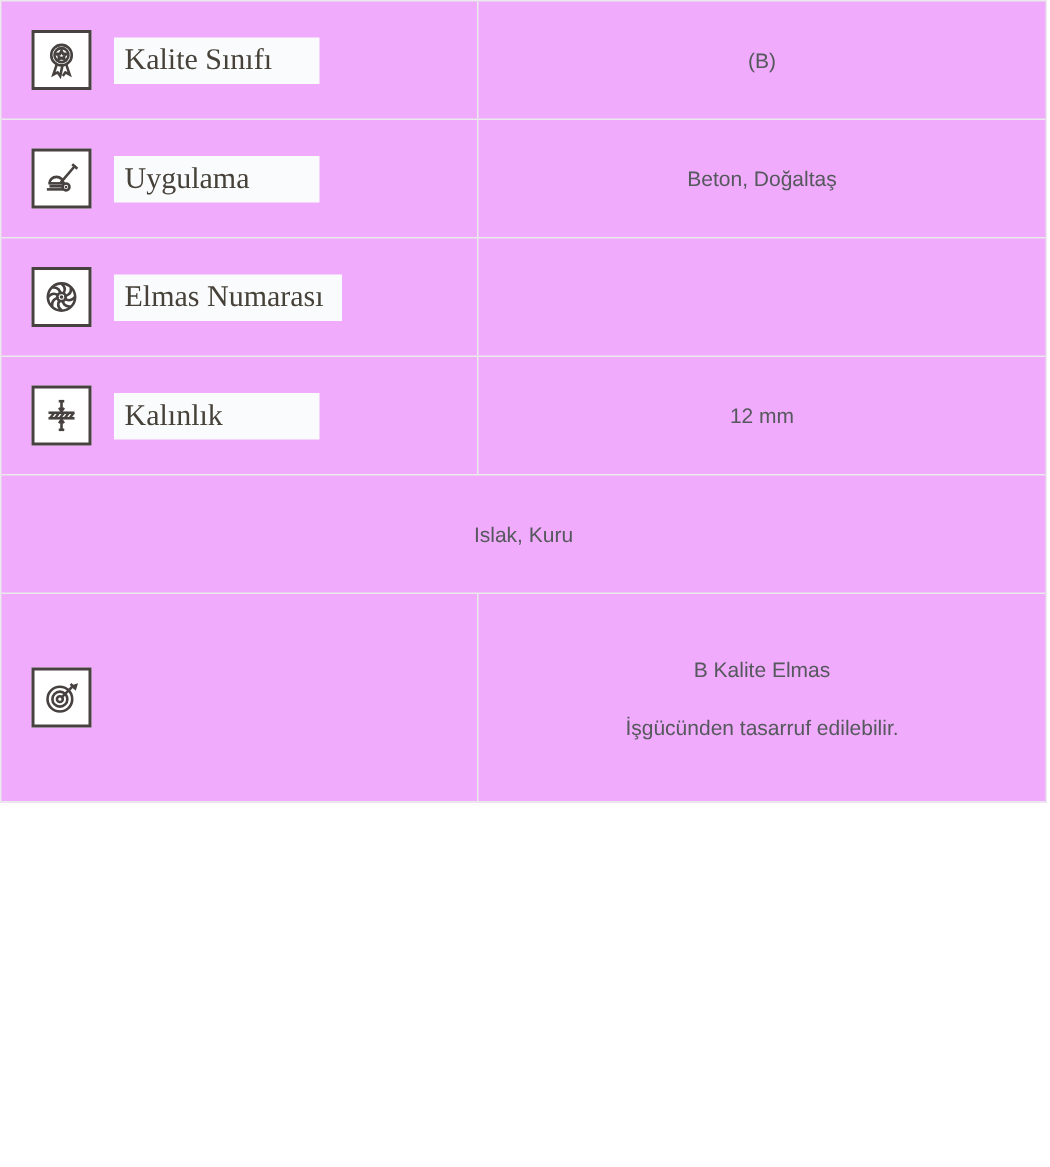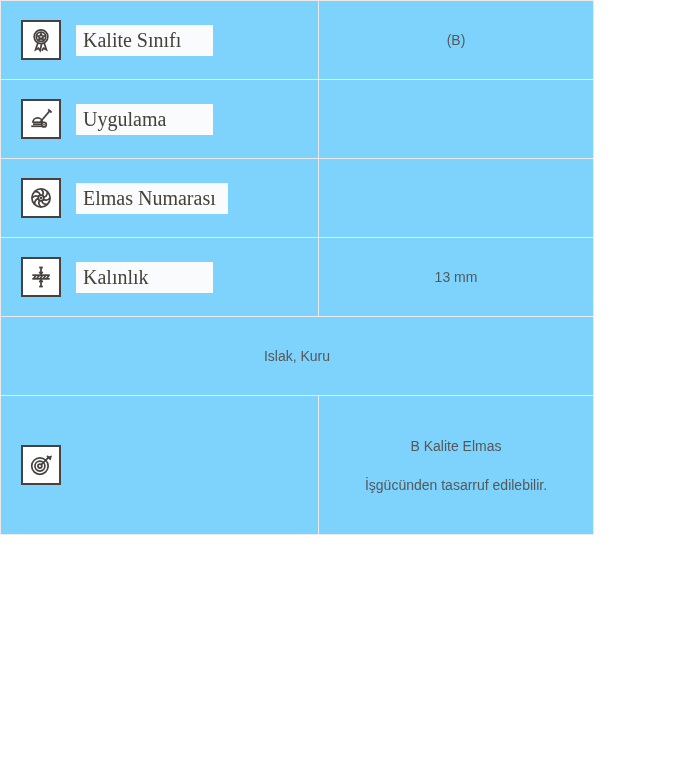--- a/index.html
+++ b/index.html
@@ -1,22 +1,22 @@
 <!DOCTYPE html>
 <html><head>
 <meta charset="utf-8">
 <style>
   html,body{margin:0;padding:0;background:#ffffff;}
   body{width:700px;height:778px;font-family:"Liberation Sans",sans-serif;overflow:hidden;}
   .spec-table{
-    width:594px;
+    width:698px;
     border:1px solid #eaeaea;
     border-bottom:none;
     box-sizing:border-box;
-    background:#7dd3fc;
+    background:#f0abfc;
   }
   .row{
     display:flex;
     height:78px;
     border-bottom:1px solid #eaeaea;
   }
   .row.tall{height:138px;}
   .cell-left{
     width:318px;
     box-sizing:border-box;
@@ -94,20 +94,23 @@
           <path class="stroke" d="M4.6 15 a4.3 4 0 0 1 8.6 0"></path>
           <path class="stroke" d="M4 15 H14"></path>
           <path class="stroke" d="M4.6 16.8 H13"></path>
           <path class="stroke" d="M3 18.7 H13.2"></path>
           <circle class="stroke" cx="14.8" cy="17.2" r="2.1"></circle>
           <circle class="fillglyph" cx="14.8" cy="17.2" r="0.8"></circle>
         </svg>
       </span>
       <span class="label">Uygulama</span>
     </div>
+    <div class="cell-right">
+      <span>Beton, Doğaltaş</span>
+    </div>
   </div>
 
   <div class="row">
     <div class="cell-left">
       <span class="icon-box">
         <svg width="26" height="26" viewBox="0 0 24 24">
           <circle class="stroke" cx="12" cy="12" r="8.4"></circle>
           <g class="stroke" stroke-width="1.5">
             <path d="M12 3.8 C14.8 6 14.4 8.8 12.6 10.2"></path>
             <path transform="rotate(45 12 12)" d="M12 3.8 C14.8 6 14.4 8.8 12.6 10.2"></path>
@@ -144,21 +147,21 @@
           <path class="stroke" d="M10.5 7.2 L12 9.4 L13.5 7.2" stroke-width="1.4"></path>
           <path class="stroke" d="M10.3 3.2 H13.7" stroke-width="1.2"></path>
           <path class="stroke" d="M12 20.8 V15.2" stroke-width="1.4"></path>
           <path class="stroke" d="M10.5 16.8 L12 14.6 L13.5 16.8" stroke-width="1.4"></path>
           <path class="stroke" d="M10.3 20.8 H13.7" stroke-width="1.2"></path>
         </svg>
       </span>
       <span class="label">Kalınlık</span>
     </div>
     <div class="cell-right">
-      <span>13 mm</span>
+      <span>12 mm</span>
     </div>
   </div>
 
 
   <div class="row">
     <div class="cell-right">
       <span>Islak, Kuru</span>
     </div>
   </div>
 

